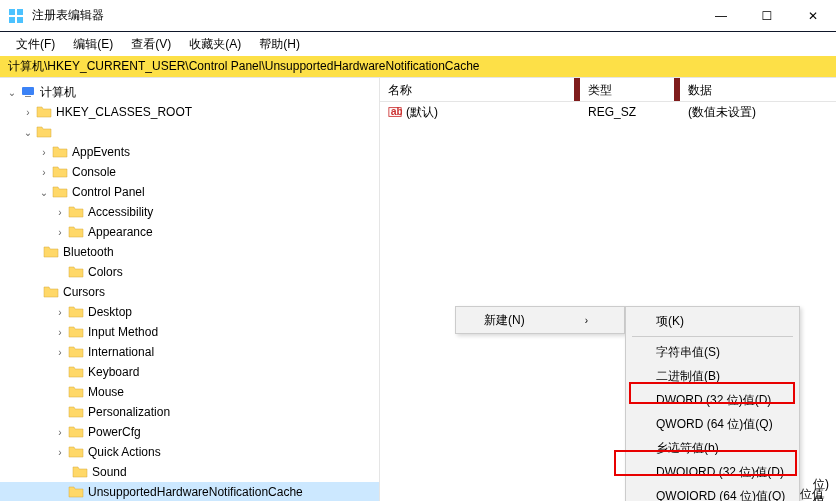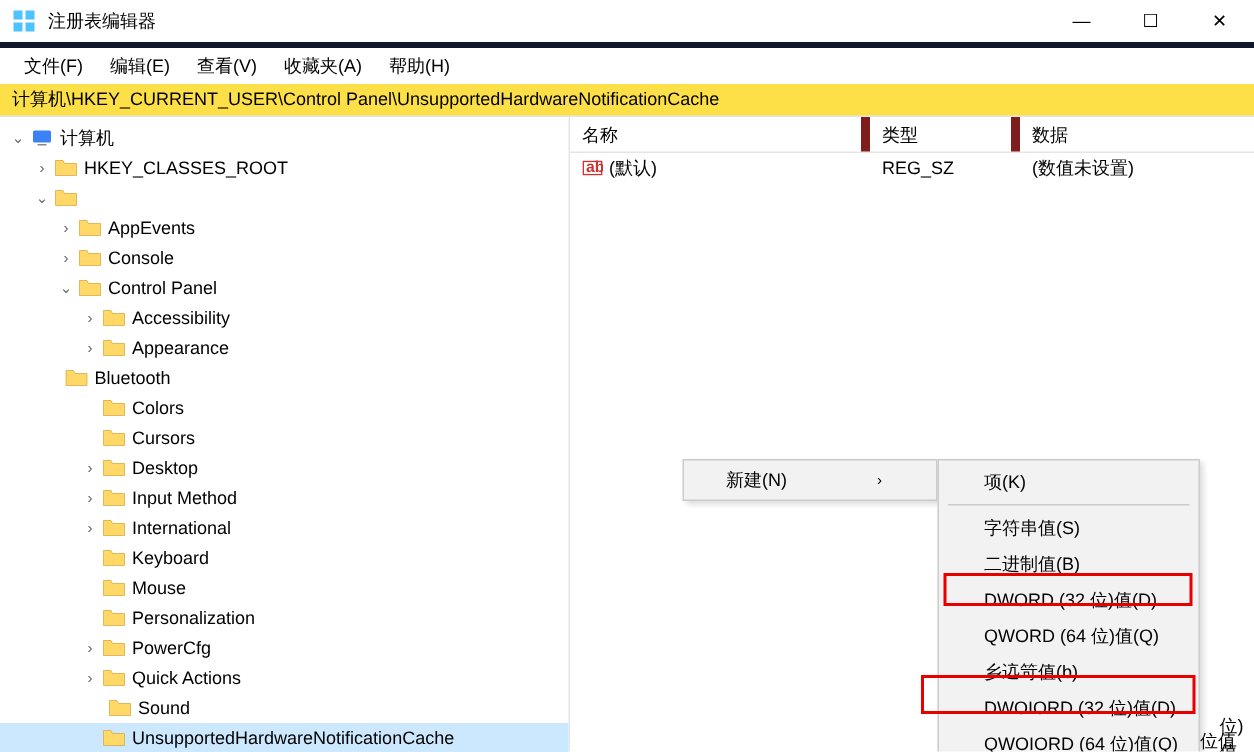--- a/index.html
+++ b/index.html
@@ -1,18 +1,18 @@
 <!DOCTYPE html>
 <html><head>
 <meta charset="utf-8">
 <style>
 * { box-sizing: border-box; margin: 0; padding: 0; font-family: "Microsoft YaHei", "Segoe UI", sans-serif; font-size: 12px; }
 body { background: #fff; width: 836px; height: 501px; overflow: hidden; position: relative; }
 
-.titlebar { height: 32px; display: flex; align-items: center; padding-left: 8px; border-bottom: 4px solid #0f172a; }
+.titlebar { height: 32px; display: flex; align-items: center; padding-left: 8px; border-bottom: 1px solid #0f172a; }
 .titlebar .app-icon { width: 16px; height: 16px; margin-right: 8px; }
 .titlebar .title { flex: 1; font-size: 12px; }
 .titlebar .win-controls { display: flex; }
 .titlebar .win-btn { width: 46px; height: 32px; display: flex; align-items: center; justify-content: center; color: #000; }
 
 .menubar { height: 24px; display: flex; align-items: center; padding-left: 8px; gap: 2px; }
 .menubar .menu-item { padding: 2px 8px; }
 
 .addressbar { height: 22px; display: flex; align-items: center; padding: 0 8px; border-bottom: 1px solid #e5e5e5; background: #fde047; }
 .addressbar .path { font-size: 12px; }
@@ -148,21 +148,21 @@
         </svg>
       <span class="tree-label">Bluetooth</span>
     </div>
     <div class="tree-row" style="padding-left:52px;">
       <span class="tree-toggle">&nbsp;</span>
       <svg class="tree-icon" viewBox="0 0 16 16">
           <path class="folder-svg" d="M1 3h5l1 2h8v8H1z"></path>
         </svg>
       <span class="tree-label">Colors</span>
     </div>
-    <div class="tree-row" style="padding-left:52px;">
+    <div class="tree-row" style="padding-left:27px;">
       <span class="tree-toggle">&nbsp;</span>
       <svg class="tree-icon" viewBox="0 0 16 16">
           <path class="folder-svg" d="M1 3h5l1 2h8v8H1z"></path>
         </svg>
       <span class="tree-label">Cursors</span>
     </div>
     <div class="tree-row" style="padding-left:52px;">
       <span class="tree-toggle">›</span>
       <svg class="tree-icon" viewBox="0 0 16 16">
           <path class="folder-svg" d="M1 3h5l1 2h8v8H1z"></path>

